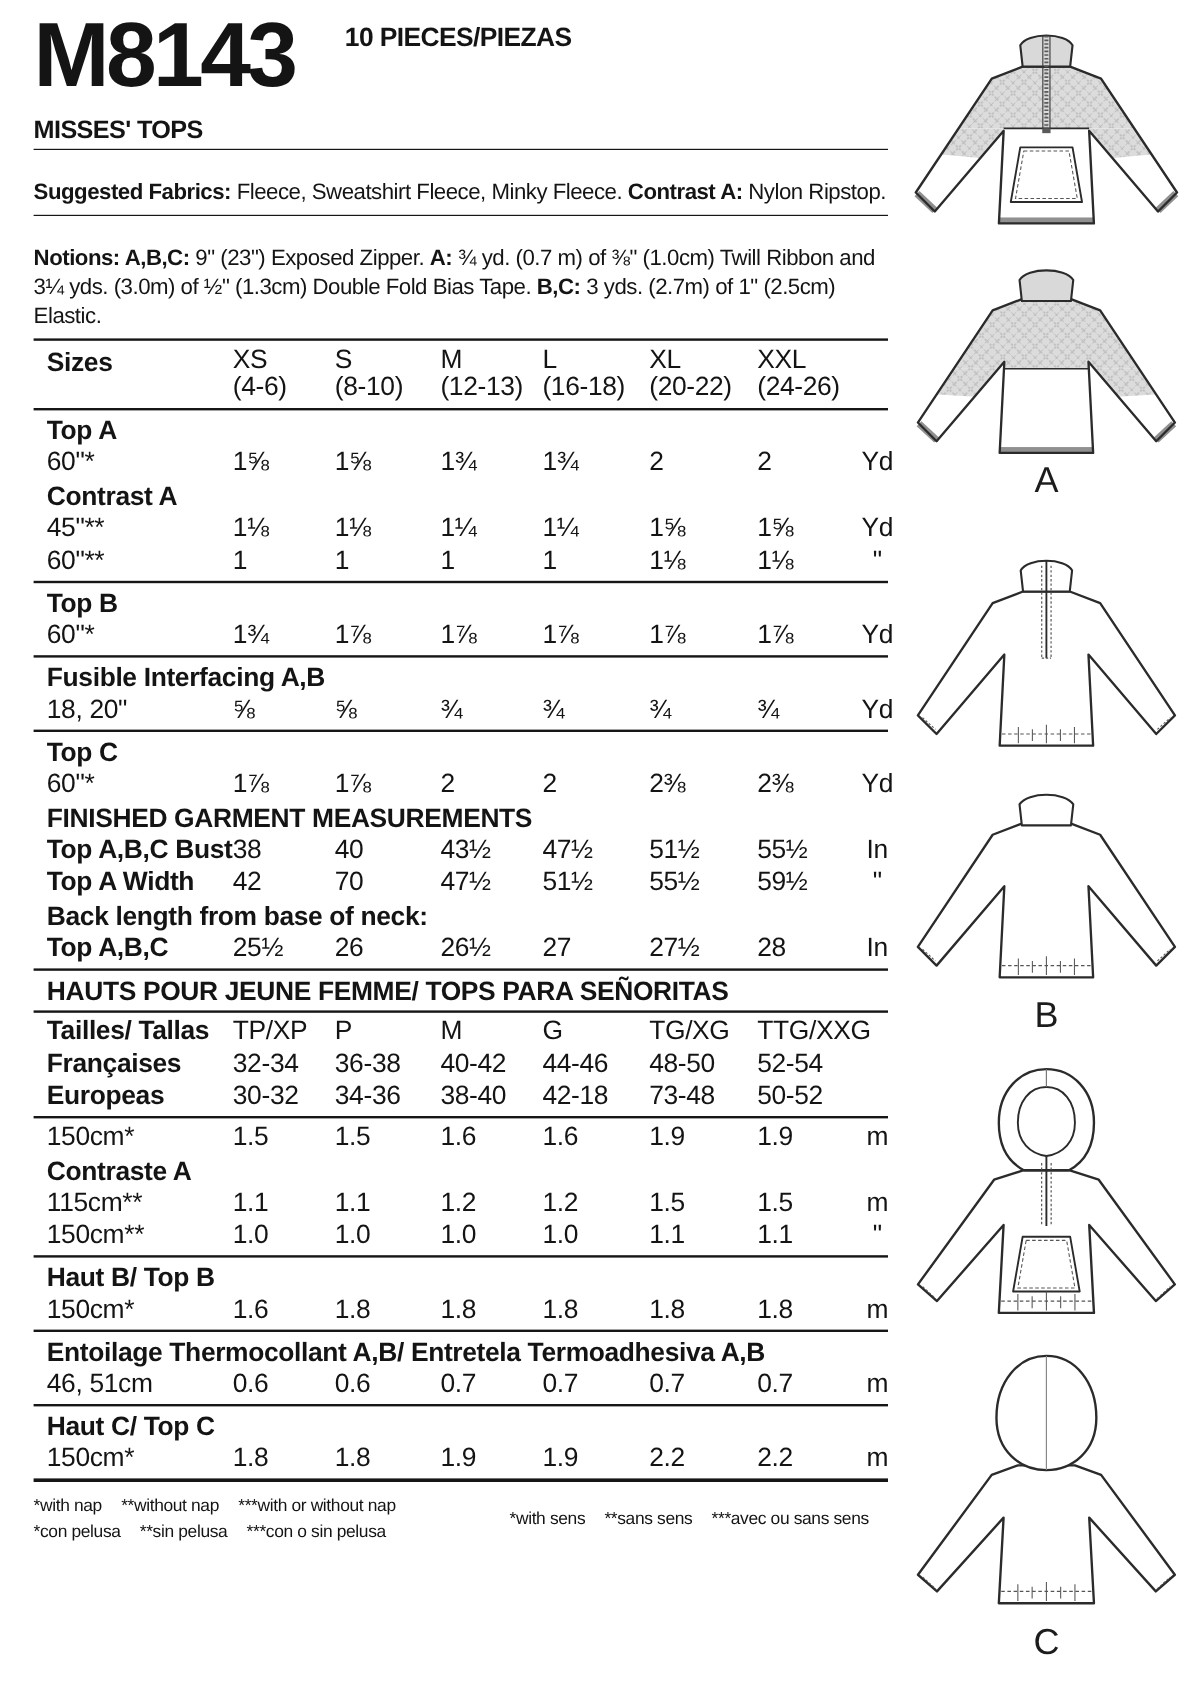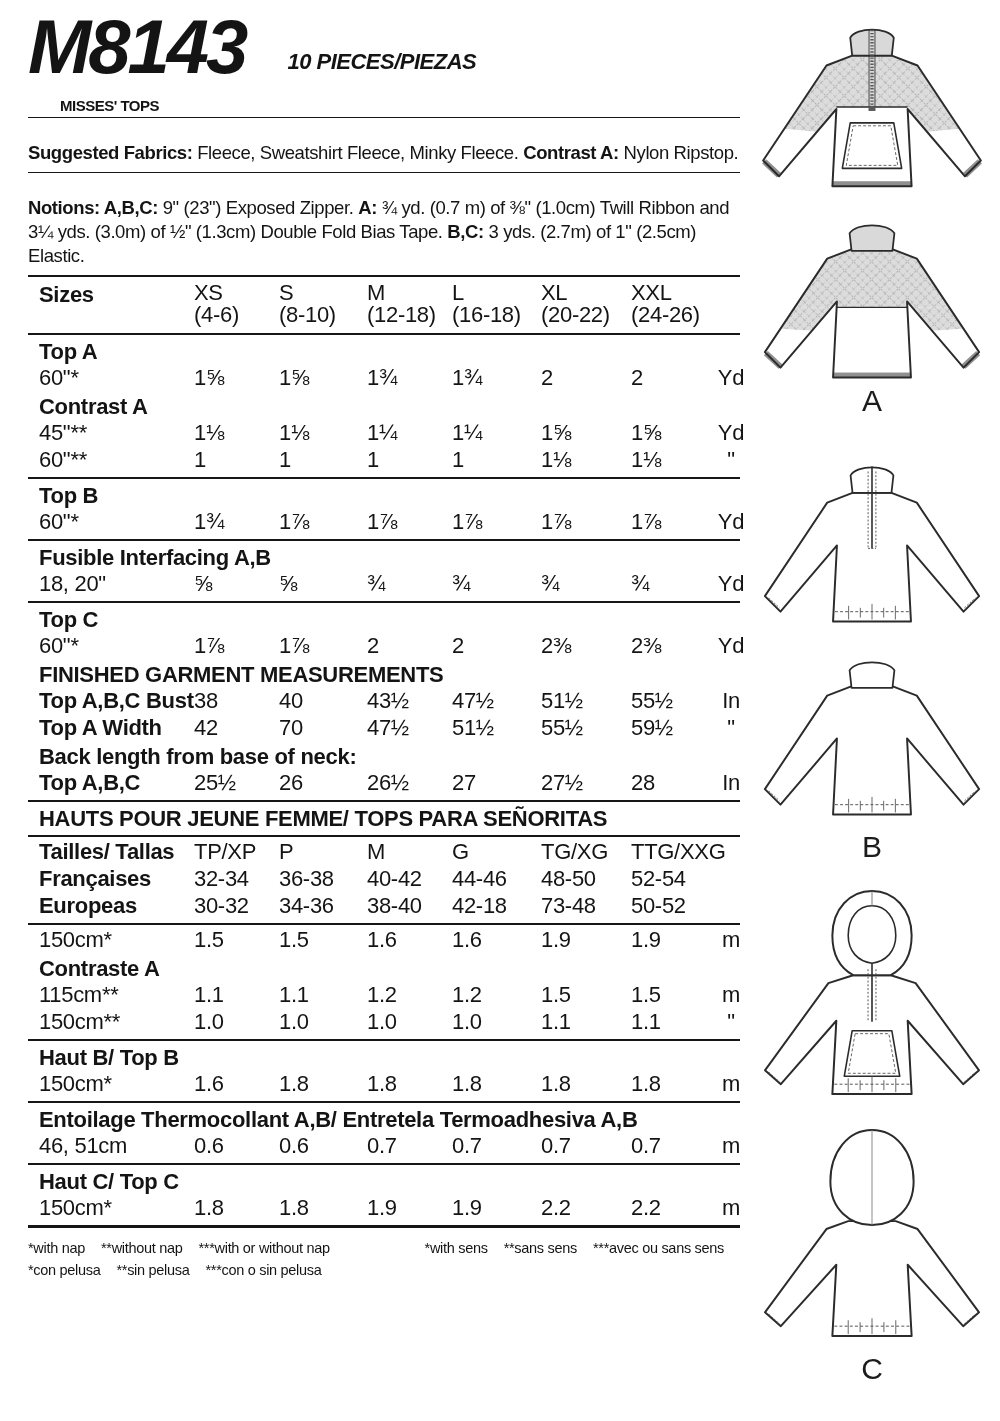--- a/index.html
+++ b/index.html
@@ -1,23 +1,23 @@
 <!DOCTYPE html>
 <html><head>
 <meta charset="utf-8">
 <style>
   html,body{margin:0;padding:0;background:#ffffff;}
   body{font-family:"Liberation Sans", sans-serif; color:#141414; width:1000px; height:1421px; position:relative; overflow:hidden;}
   .page{position:absolute; left:28px; top:14px; width:712px;}
 
   
-  .masthead{display:flex; align-items:flex-end;font-style:italic;}
+  .masthead{display:flex; align-items:flex-start;}
   .pattern-no{font-size:76px; font-weight:bold; letter-spacing:-3px; line-height:0.88; margin:0;}
   .pieces{font-size:22px; font-weight:bold; letter-spacing:-0.5px; margin:4px 0 6px 42px;}
-  .category{font-size:15px; font-weight:bold; letter-spacing:-0.5px; margin-top:16px;margin-left:32px;}
+  .category{font-size:21px; font-weight:bold; letter-spacing:-0.5px; margin-top:16px;}
 
   .rule{border-top:2px solid #161616; margin:3px 0 2px 0;}
   .rule.thin{border-top-width:1.5px;}
   .rule.final{border-top-width:3px;}
 
   .bodyline{font-size:18.5px; letter-spacing:-0.4px; line-height:24px; padding:3px 0 4px 0;margin-top:20px;}
   .bodyline b{letter-spacing:-0.4px;}
 
   
   .tbl{margin-top:2px;}
@@ -25,21 +25,21 @@
   .row .label{white-space:nowrap;}
   .row.section .label, .row.heading .label{grid-column:1 / -1; font-weight:bold;}
   .row.section, .row.heading{min-height:26px; padding-top:2px;}
   .row.datab .label, .row.header .label{font-weight:bold;}
   .row.header{min-height:48px; align-items:start; padding-top:3px;}
   .row .val div{line-height:22px;}
   .row .unit{text-align:center;}
   .tbl .rule{grid-column:1/-1;}
 
   
-  .footnotes{display:flex; justify-content:space-between; margin-top:9px; font-size:14.5px; letter-spacing:-0.3px;}
+  .footnotes{display:flex; justify-content:space-between; margin-top:9px; font-size:14.5px; letter-spacing:-0.3px;align-items:center;}
   .fn-line{line-height:22px; white-space:nowrap;}
   .fn-item{margin-right:16px;}
   .fn-right{text-align:right;}
 
   
   .illus{position:absolute; left:748px; top:0; width:248px; height:1421px;}
   .illus svg{position:absolute; left:4px;}
   .view-label{position:absolute; width:240px; left:4px; text-align:center; font-size:30px; color:#1c1c1c;}
 </style>
 </head>
@@ -63,21 +63,21 @@
         <span class="cell val">
           <div>XS</div>
           <div>(4-6)</div>
         </span>
         <span class="cell val">
           <div>S</div>
           <div>(8-10)</div>
         </span>
         <span class="cell val">
           <div>M</div>
-          <div>(12-18)</div>
+          <div>(12-13)</div>
         </span>
         <span class="cell val">
           <div>L</div>
           <div>(16-18)</div>
         </span>
         <span class="cell val">
           <div>XL</div>
           <div>(20-22)</div>
         </span>
         <span class="cell val">

